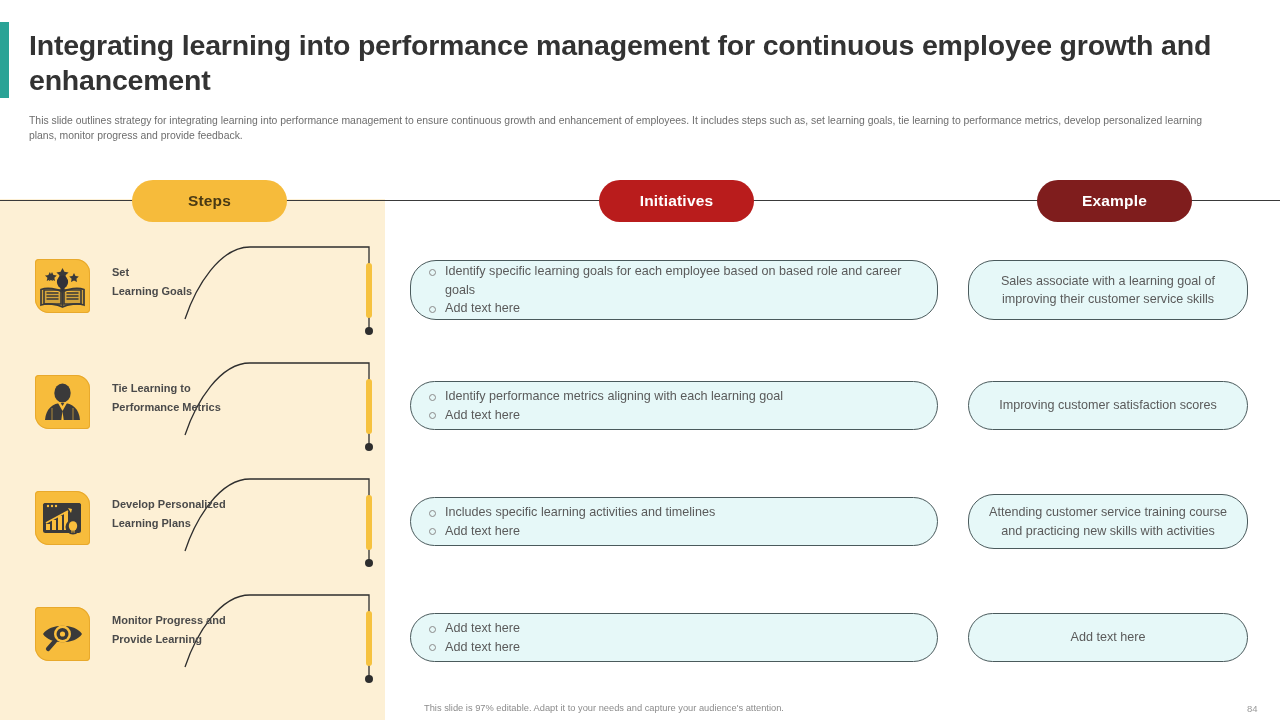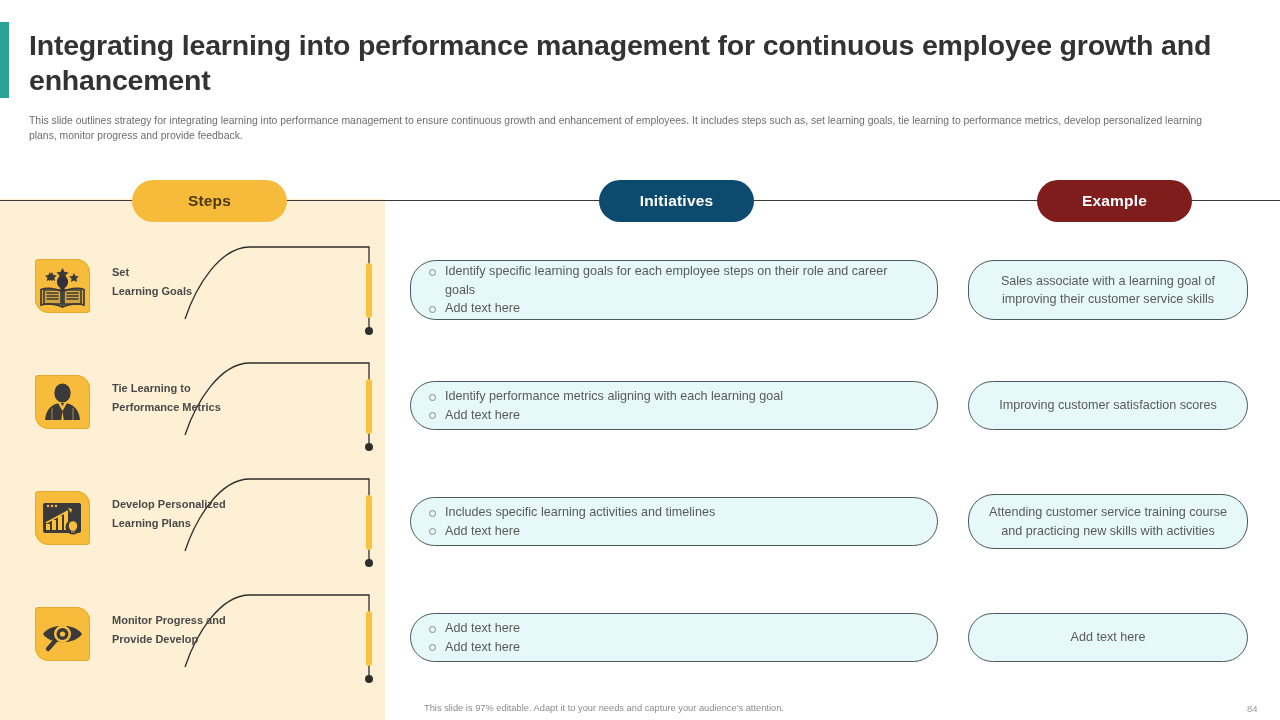--- a/index.html
+++ b/index.html
@@ -25,21 +25,21 @@
   
   .rail{position:absolute;left:0;top:200px;width:1280px;height:1px;background:#3a3a3a;}
 
   
   .pill{
     position:absolute;height:42px;border-radius:21px;display:flex;
     align-items:center;justify-content:center;
     font-size:15.5px;font-weight:bold;letter-spacing:.2px;
   }
   .pill-steps{left:132px;top:180px;width:155px;background:#f6bb3b;color:#4a3a14;}
-  .pill-init{left:599px;top:180px;width:155px;background:#0c4a6e;color:#ffffff;}
+  .pill-init{left:599px;top:180px;width:155px;background:#b91c1c;color:#ffffff;}
   .pill-ex{left:1037px;top:180px;width:155px;background:#7f1d1d;color:#ffffff;}
 
   
   .step-row{position:absolute;left:0;width:385px;height:116px;}
   .step-icon{
     position:absolute;left:35px;top:28px;width:55px;height:54px;
     background:#f7bc3c;border-radius:4px 14px 4px 14px;
     box-shadow:0 0 0 1px #e8a92c inset;
   }
   .step-icon svg{display:block;width:55px;height:54px;}
@@ -177,27 +177,27 @@
     <svg viewBox="0 0 55 54">
       <path d="M8 27 C15 16 40 16 47 27 C40 38 15 38 8 27 Z" fill="#3a3a3a"></path>
       <circle cx="27.5" cy="27" r="8.5" fill="#fbbf3c"></circle>
       <circle cx="27.5" cy="27" r="6" fill="#3a3a3a"></circle>
       <circle cx="27.5" cy="27" r="2.6" fill="#fbbf3c"></circle>
       <path d="M20 34 L13 42" stroke="#3a3a3a" stroke-width="4.2" stroke-linecap="round"></path>
     </svg>
   </div>
   <div class="step-label">
     <span>Monitor Progress and</span><br>
-    <span>Provide Develop</span>
+    <span>Provide Learning</span>
   </div>
 </div>
 
 <div class="box box-init" style="top:260px;height:60px">
   <ul class="bullets">
-    <li>Identify specific learning goals for each employee steps on their role and career goals</li>
+    <li>Identify specific learning goals for each employee based on based role and career goals</li>
     <li>Add text here</li>
   </ul>
 </div>
 <div class="box box-init" style="top:381px;height:49px">
   <ul class="bullets">
     <li>Identify performance metrics aligning with each learning goal</li>
     <li>Add text here</li>
   </ul>
 </div>
 <div class="box box-init" style="top:497px;height:49px">

